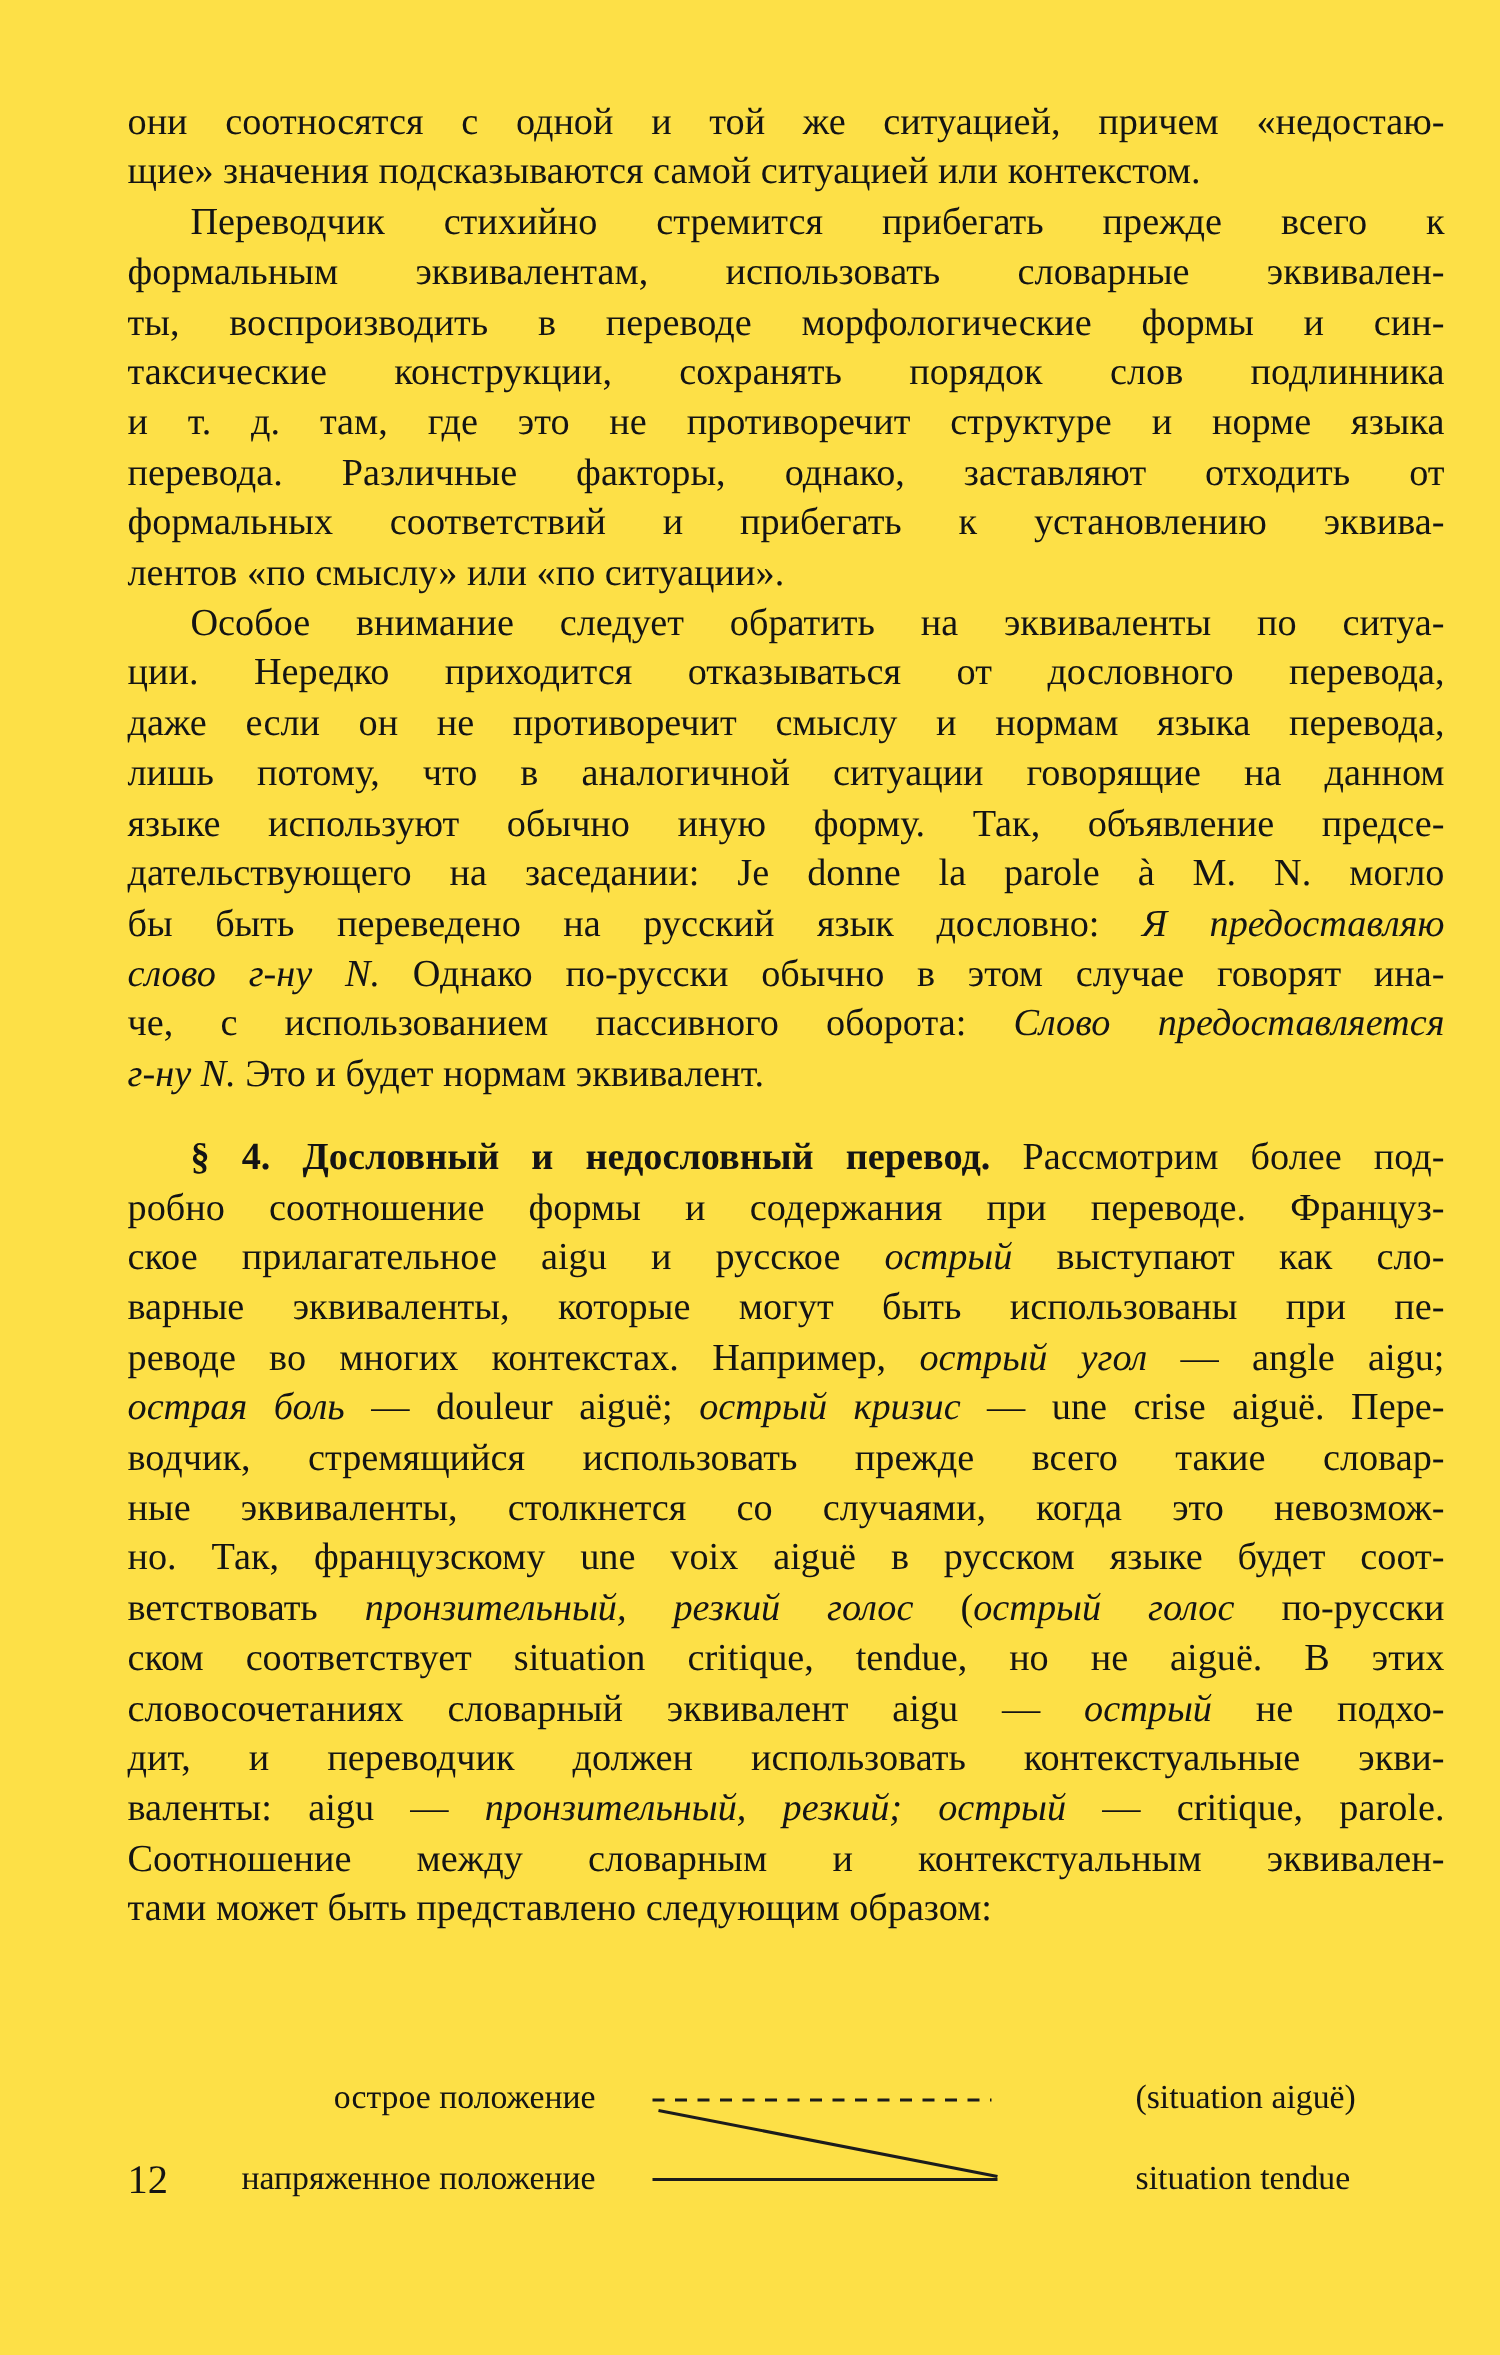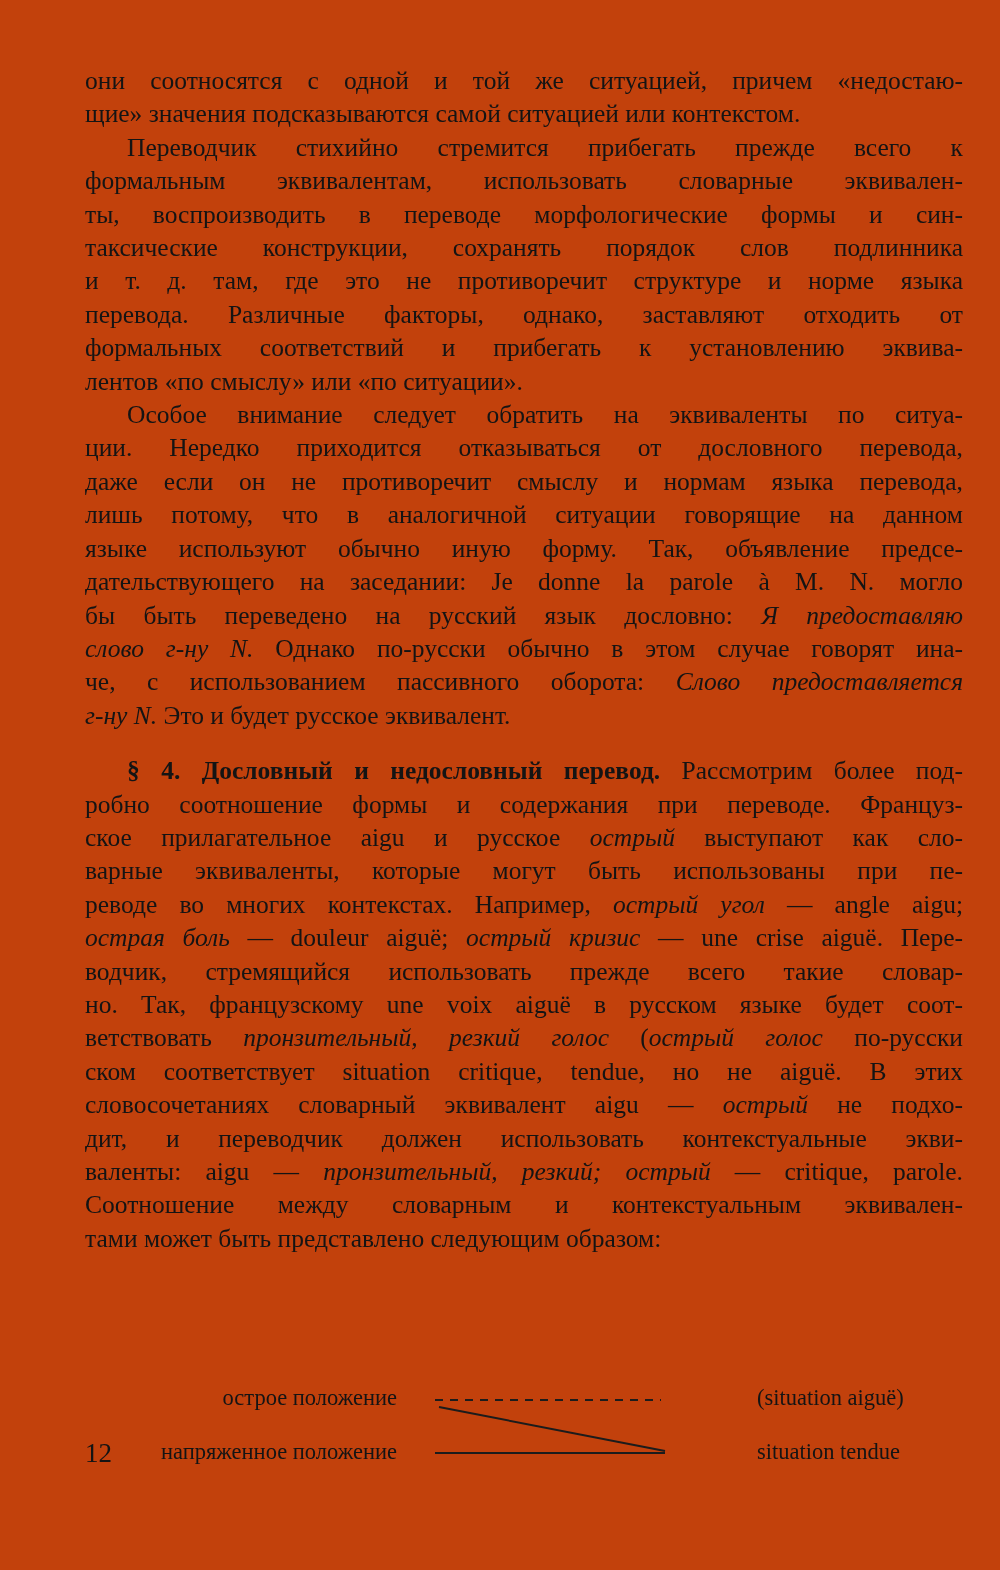--- a/index.html
+++ b/index.html
@@ -1,21 +1,21 @@
 <!DOCTYPE html>
 <html><head>
 <meta charset="utf-8">
 <style>
   html, body { margin: 0; padding: 0; background: #e8e8e4; }
   .page {
     position: relative;
     width: 1000px;
     height: 1570px;
     margin: 0 auto;
-    background: #c2410c;
+    background: #fde047;
     color: #141414;
     font-family: "Liberation Serif", "DejaVu Serif", serif;
     overflow: hidden;
   }
   .text-block {
     position: absolute;
     left: 85px;
     top: 64px;
     width: 878px;
     font-size: 25.5px;
@@ -87,30 +87,31 @@
     <div class="paragraph">
         <div class="line indent"><span>Особое внимание следует обратить на эквиваленты по ситуа-</span></div>
         <div class="line"><span>ции. Нередко приходится отказываться от дословного перевода,</span></div>
         <div class="line"><span>даже если он не противоречит смыслу и нормам языка перевода,</span></div>
         <div class="line"><span>лишь потому, что в аналогичной ситуации говорящие на данном</span></div>
         <div class="line"><span>языке используют обычно иную форму. Так, объявление предсе-</span></div>
         <div class="line"><span>дательствующего на заседании: Je donne la parole à M. N. могло</span></div>
         <div class="line"><span>бы быть переведено на русский язык дословно: </span><span class="it">Я предоставляю</span></div>
         <div class="line"><span class="it">слово г-ну N.</span><span> Однако по-русски обычно в этом случае говорят ина-</span></div>
         <div class="line"><span>че, с использованием пассивного оборота: </span><span class="it">Слово предоставляется</span></div>
-        <div class="line last"><span class="it">г-ну N.</span><span> Это и будет русское эквивалент.</span></div>
+        <div class="line last"><span class="it">г-ну N.</span><span> Это и будет нормам эквивалент.</span></div>
       </div>
     <div class="paragraph section">
         <div class="line indent"><span class="bd">§ 4. Дословный и недословный перевод.</span><span> Рассмотрим более под-</span></div>
         <div class="line"><span>робно соотношение формы и содержания при переводе. Француз-</span></div>
         <div class="line"><span>ское прилагательное aigu и русское </span><span class="it">острый</span><span> выступают как сло-</span></div>
         <div class="line"><span>варные эквиваленты, которые могут быть использованы при пе-</span></div>
         <div class="line"><span>реводе во многих контекстах. Например, </span><span class="it">острый угол</span><span> — angle aigu;</span></div>
         <div class="line"><span class="it">острая боль</span><span> — douleur aiguë; </span><span class="it">острый кризис</span><span> — une crise aiguë. Пере-</span></div>
         <div class="line"><span>водчик, стремящийся использовать прежде всего такие словар-</span></div>
+        <div class="line"><span>ные эквиваленты, столкнется со случаями, когда это невозмож-</span></div>
         <div class="line"><span>но. Так, французскому une voix aiguë в русском языке будет соот-</span></div>
         <div class="line"><span>ветствовать </span><span class="it">пронзительный, резкий голос</span><span> (</span><span class="it">острый голос</span><span> по-русски</span></div>
         <div class="line"><span>ском соответствует situation critique, tendue, но не aiguë. В этих</span></div>
         <div class="line"><span>словосочетаниях словарный эквивалент aigu — </span><span class="it">острый</span><span> не подхо-</span></div>
         <div class="line"><span>дит, и переводчик должен использовать контекстуальные экви-</span></div>
         <div class="line"><span>валенты: aigu — </span><span class="it">пронзительный, резкий; острый</span><span> — critique, parole.</span></div>
         <div class="line"><span>Соотношение между словарным и контекстуальным эквивален-</span></div>
         <div class="line last"><span>тами может быть представлено следующим образом:</span></div>
       </div>
   </main>

